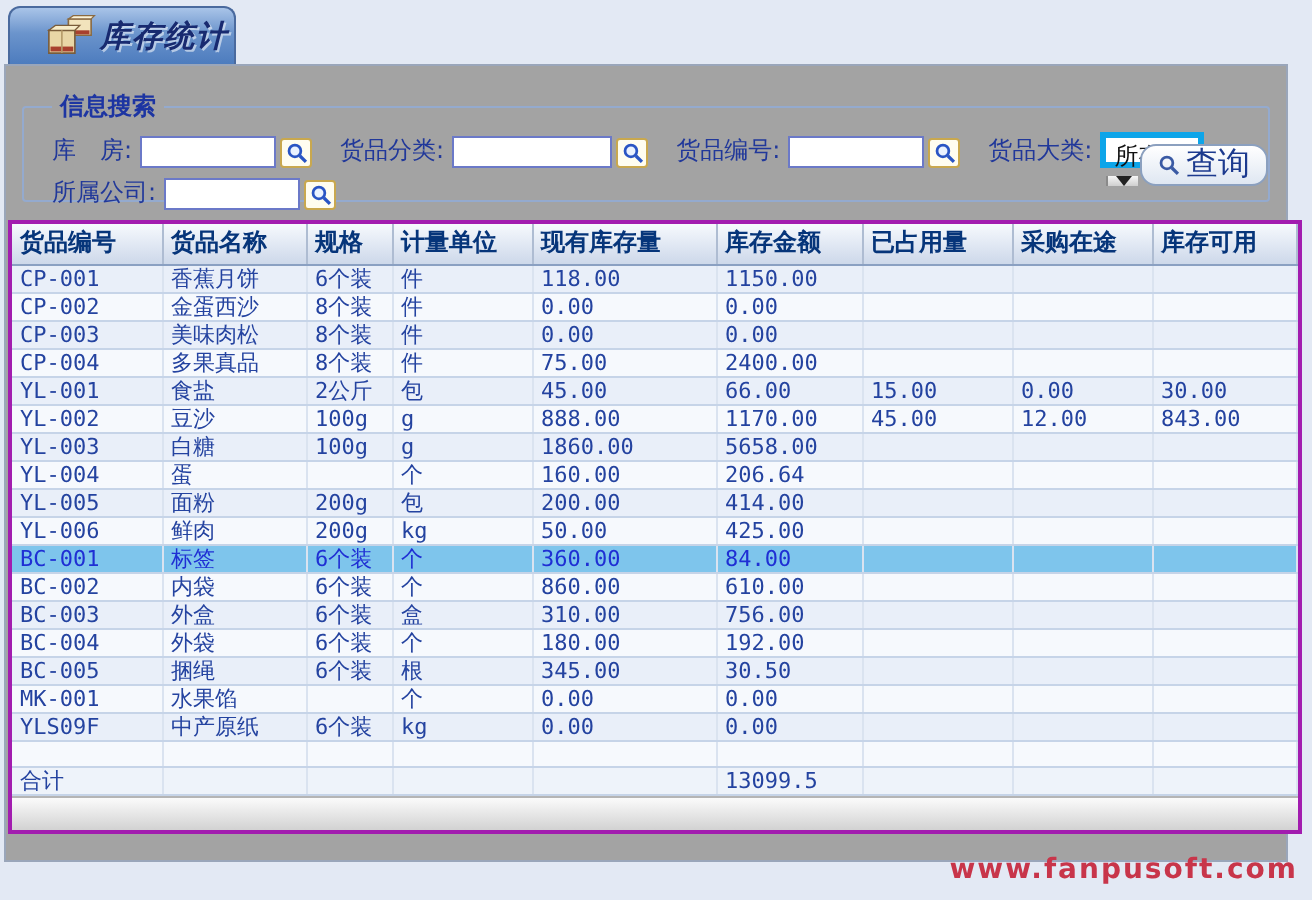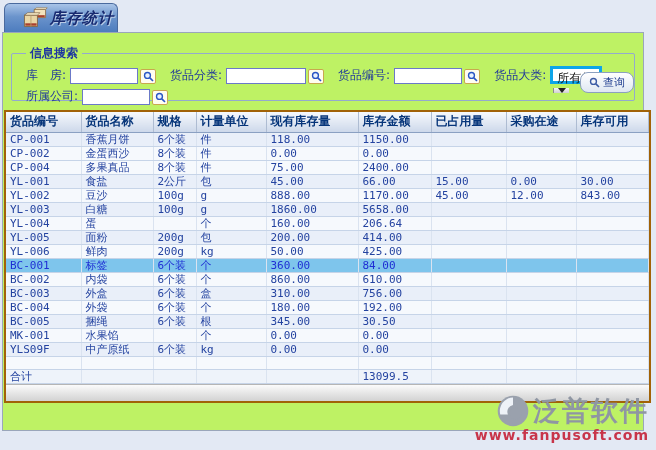--- a/index.html
+++ b/index.html
@@ -23,21 +23,21 @@
   .tab-title {
     font-size: 15px; font-weight: bold; font-style: italic;
     color: #182a70; letter-spacing: 1px;
     text-shadow: 1px 1px 0 rgba(255,255,255,.55);
   }
 
   
   .main-panel {
     position: absolute; left: 2px; top: 32px;
     width: 642px; height: 399px;
-    background: #bef264;
+    background: #a3a3a3;
     border: 1px solid #9aa6ba;
   }
 
   
   .search-fs {
     position: absolute; left: 8px; right: 8px; top: 12px; height: 56px;
     border: 1px solid #94aace; border-radius: 2px;
     padding: 1px 6px 0 6px;
   }
   .search-fs legend {
@@ -76,29 +76,29 @@
   .arrow-down {
     width: 0; height: 0;
     border-left: 4px solid transparent; border-right: 4px solid transparent;
     border-top: 5px solid #222;
   }
   .query-btn {
     position: absolute; right: 9px; top: 39px;
     height: 21px; padding: 0 8px;
     border: 1px solid #8ba0bf; border-radius: 8px;
     background: linear-gradient(#ffffff, #dfe7f2);
-    font-size: 11px; color: #1c3a8e;
+    font-size: 16px; color: #1c3a8e;
     display: flex; align-items: center; gap: 3px; cursor: pointer; justify-content: center;
   }
 
   
   .grid-wrap {
     position: absolute; left: 1px; top: 77px;
     width: 647px;
-    border: 2px solid #a16207; background: #fff;
+    border: 2px solid #a21caf; background: #fff;
   }
   table.grid { width: 100%; border-collapse: collapse; table-layout: fixed; }
   .grid thead th {
     height: 20px;
     background: linear-gradient(#f6f9fd, #cdd8ea);
     border-right: 1px solid #aebcd2; border-bottom: 1px solid #8aa0c2;
     font-size: 12px; font-weight: bold; color: #06357a;
     text-align: left; padding: 0 4px; white-space: nowrap; overflow: hidden;
   }
   .grid td {
@@ -267,20 +267,31 @@
             <td>CP-002</td>
             <td>金蛋西沙</td>
             <td>8个装</td>
             <td>件</td>
             <td>0.00</td>
             <td>0.00</td>
             <td></td>
             <td></td>
             <td></td>
           </tr>
+          <tr class="row-odd">
+            <td>CP-003</td>
+            <td>美味肉松</td>
+            <td>8个装</td>
+            <td>件</td>
+            <td>0.00</td>
+            <td>0.00</td>
+            <td></td>
+            <td></td>
+            <td></td>
+          </tr>
           <tr class="row-even">
             <td>CP-004</td>
             <td>多果真品</td>
             <td>8个装</td>
             <td>件</td>
             <td>75.00</td>
             <td>2400.00</td>
             <td></td>
             <td></td>
             <td></td>
@@ -452,24 +463,14 @@
             <td></td>
           <td></td>
         </tr>
       </tbody>
     </table>
     <div class="hscroll"></div>
   </div>
 </div>
 
 <div class="watermark">
-  <div class="wm-top">
-    <span style="display:inline-flex;">
-      <svg width="34" height="34" viewBox="0 0 40 40">
-        <circle cx="20" cy="20" r="18" fill="#9aa1ad"></circle>
-        <path d="M20 4 A16 16 0 0 0 5 24 L14 24 A8 8 0 0 1 20 13 Z" fill="#eef2f8"></path>
-        <circle cx="23" cy="23" r="7" fill="#9aa1ad"></circle>
-      </svg>
-    </span>
-    <span class="wm-brand">泛普软件</span>
-  </div>
   <span class="wm-url">www.fanpusoft.com</span>
 </div>
 
 </body></html>

